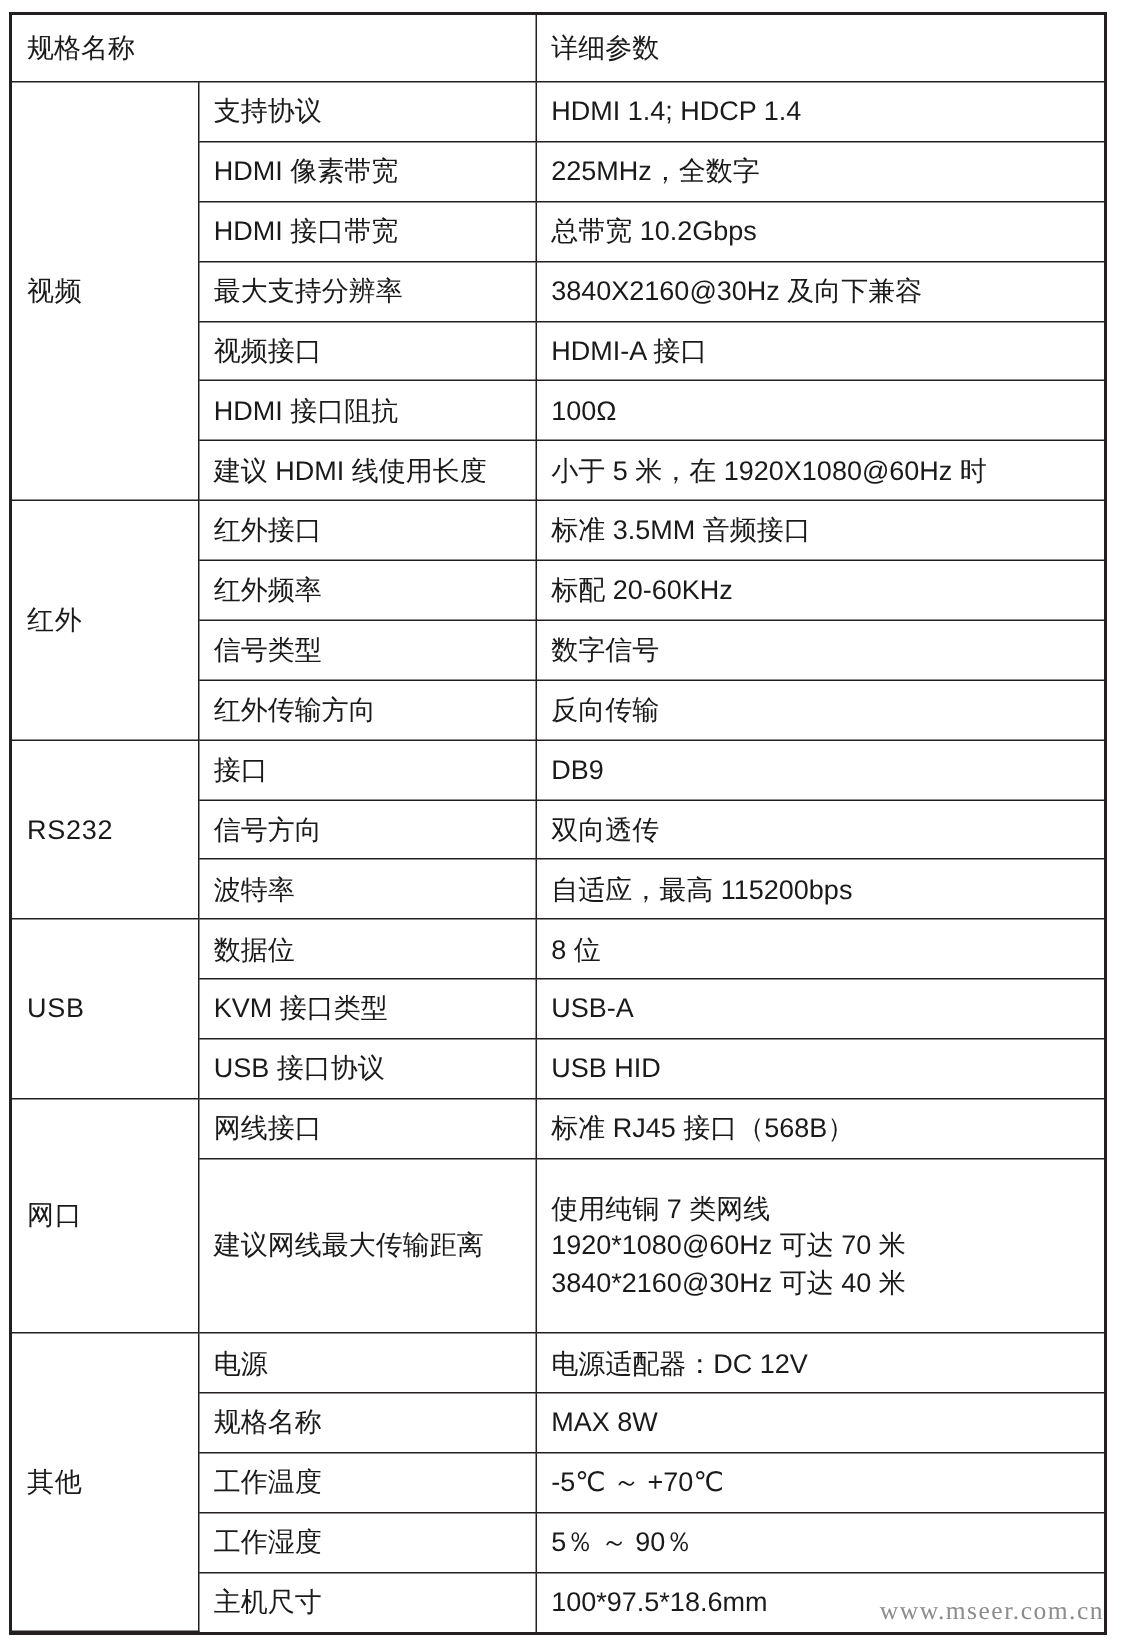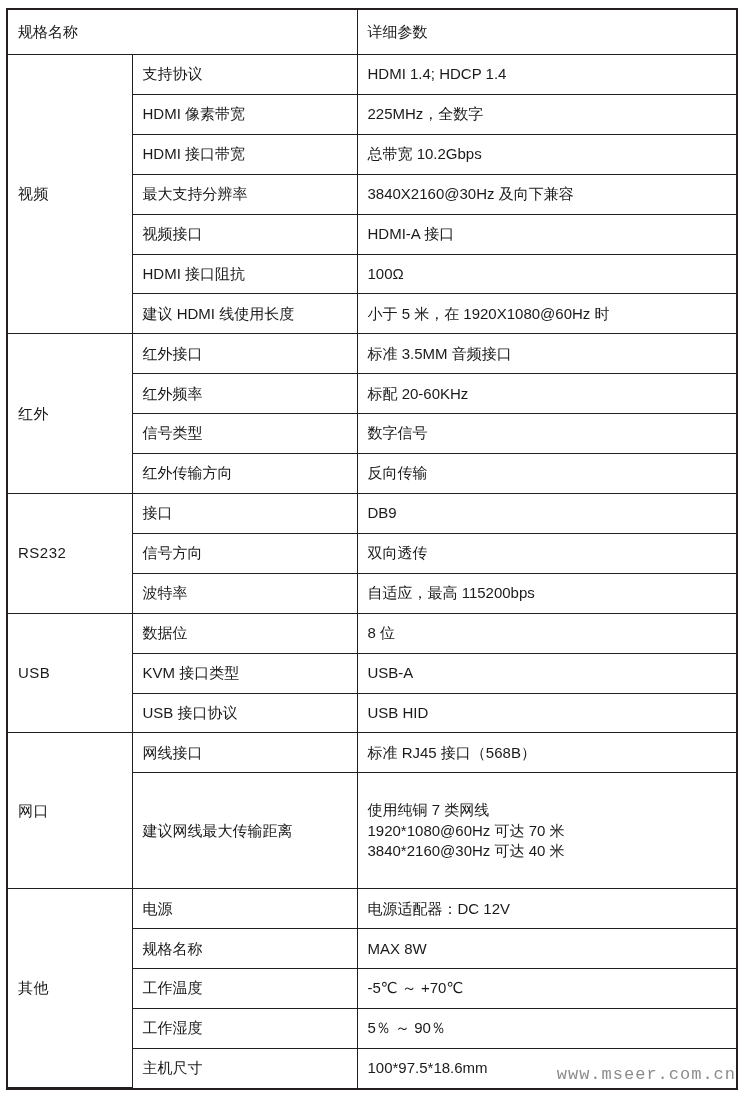--- a/index.html
+++ b/index.html
@@ -28,21 +28,21 @@
     width: 100%;
     height: 100%;
     border-collapse: collapse;
     table-layout: fixed;
   }
   table.spec td, table.spec th {
     border: 1px solid #231f20;
     vertical-align: middle;
     padding: 0 0 0 10px;
     font-weight: normal;
-    font-size: 15px;
+    font-size: 18px;
     line-height: 1.35;
     text-align: left;
   }
   
   table.spec tr:first-child th {
     border-top: none;
   }
   table.spec tr td:first-child,
   table.spec tr th:first-child {
     border-left: none;
@@ -83,21 +83,21 @@
   .multiline {
     line-height: 1.55;
     padding-top: 6px;
     padding-bottom: 6px;
   }
   .multiline div { white-space: nowrap; }
   .watermark {
     position: absolute;
     right: 14px;
     bottom: 16px;
-    font-family: Liberation Mono, monospace;
+    font-family: Liberation Serif, serif;
     font-size: 17px;
     color: #8c8c8c;
     letter-spacing: 1px;
     white-space: nowrap;
   }
 </style>
 </head>
 <body>
 
 <div class="sheet">

